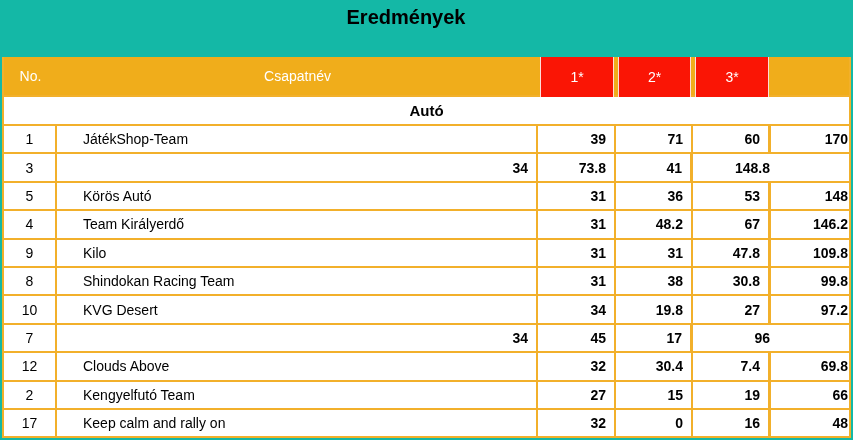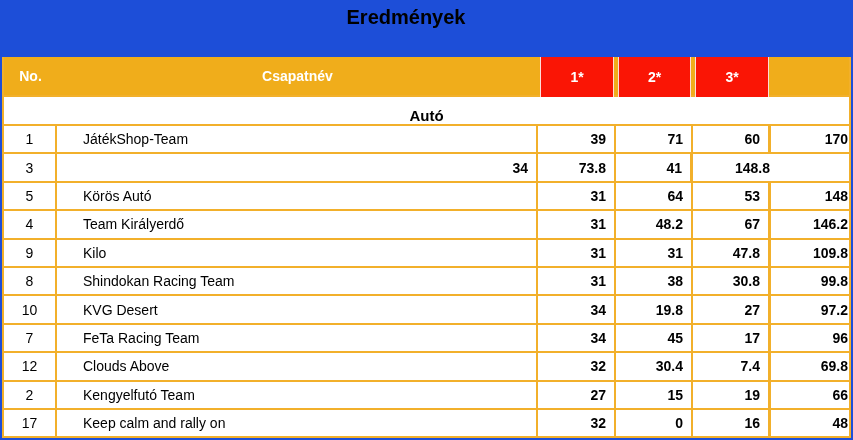--- a/index.html
+++ b/index.html
@@ -8,21 +8,21 @@
     --round-bg:#FA1505;
     --header-text:#FFFFFF;
     --text:#000000;
   }
   *{margin:0;padding:0;box-sizing:border-box;}
   html,body{background:#ffffff;}
   .page{
     position:relative;
     width:853px;height:440px;
     overflow:hidden;
-    background:#1d4ed8;
+    background:#14b8a6;
     font-family:"Liberation Sans", sans-serif;
     color:var(--text);
   }
   .title{
     margin-top:5px;
     width:812px;
     text-align:center;
     font-size:20px;
     line-height:24px;
     font-weight:bold;
@@ -38,21 +38,21 @@
     display:grid;
     grid-template-columns:53px 1fr 78px 77px 78px 78px;
     align-items:stretch;
   }
   
   .hrow{
     height:40px;
     background:var(--header-bg);
     border-bottom:2px solid var(--border);
     color:var(--header-text);
-    font-weight:bold;
+    font-weight:normal;
     font-size:14px;
   }
   .hcell{
     display:flex;align-items:center;justify-content:center;
   }
   .hredwrap{
     display:flex;align-items:stretch;justify-content:stretch;
   }
   .hred{
     flex:1;
@@ -63,21 +63,21 @@
     background:var(--round-bg);
     border-left:1px solid rgba(255,255,255,.85);
     border-right:1px solid rgba(255,255,255,.85);
     display:flex;align-items:center;justify-content:center;
   }
   
   .srow{
     height:29px;
     border-bottom:2px solid var(--border);
     background:#fff;
-    display:flex;align-items:flex-end;justify-content:center;
+    display:flex;align-items:center;justify-content:center;
     font-weight:bold;font-size:15px;color:#000;
   }
   
   .drow{
     height:28.4px;
     border-bottom:2px solid var(--border);
     background:#fff;
     font-size:14px;
   }
   .cell{
@@ -133,21 +133,21 @@
     <div class="cell c-num">34</div>
     <div class="cell c-num">73.8</div>
     <div class="cell c-num last">41</div>
     <div class="cell c-total">148.8</div>
   </div>
 
   <div class="grid drow">
     <div class="cell c-no">5</div>
     <div class="cell c-name">Körös Autó</div>
     <div class="cell c-num">31</div>
-    <div class="cell c-num">64</div>
+    <div class="cell c-num">36</div>
     <div class="cell c-num last">53</div>
     <div class="cell c-total">148</div>
   </div>
 
   <div class="grid drow">
     <div class="cell c-no">4</div>
     <div class="cell c-name">Team Királyerdő</div>
     <div class="cell c-num">31</div>
     <div class="cell c-num">48.2</div>
     <div class="cell c-num last">67</div>
@@ -176,21 +176,20 @@
     <div class="cell c-no">10</div>
     <div class="cell c-name">KVG Desert</div>
     <div class="cell c-num">34</div>
     <div class="cell c-num">19.8</div>
     <div class="cell c-num last">27</div>
     <div class="cell c-total">97.2</div>
   </div>
 
   <div class="grid drow">
     <div class="cell c-no">7</div>
-    <div class="cell c-name">FeTa Racing Team</div>
     <div class="cell c-num">34</div>
     <div class="cell c-num">45</div>
     <div class="cell c-num last">17</div>
     <div class="cell c-total">96</div>
   </div>
 
   <div class="grid drow">
     <div class="cell c-no">12</div>
     <div class="cell c-name">Clouds Above</div>
     <div class="cell c-num">32</div>

